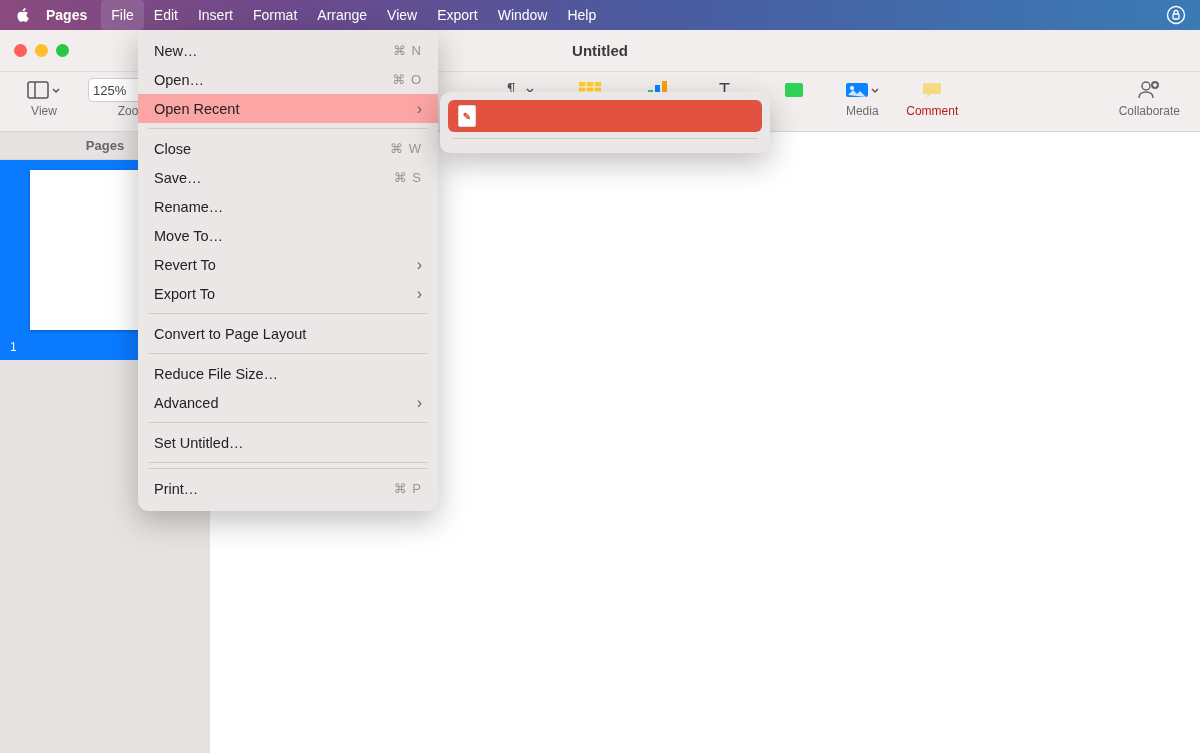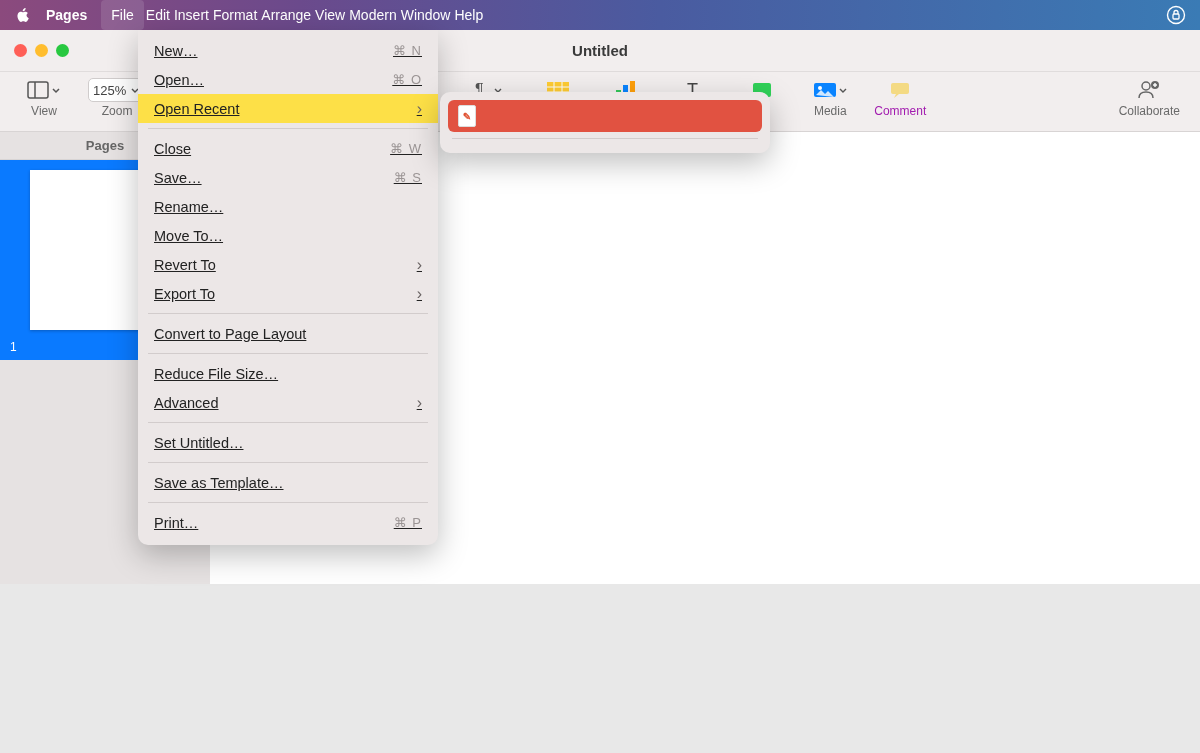--- a/index.html
+++ b/index.html
@@ -1,49 +1,49 @@
 <!DOCTYPE html>
 <html><head>
 <meta charset="utf-8">
 <style>
   * { box-sizing: border-box; margin: 0; padding: 0; font-family: -apple-system, "Helvetica Neue", Arial, sans-serif; }
   html,body { width:1200px; height:753px; overflow:hidden; background:#e8e8e8; }
   
   .menubar { height:30px; background:linear-gradient(90deg,#8b4a7d 0%,#6b4a8c 25%,#4a5ba0 55%,#3a7bb5 100%); display:flex; align-items:center; color:#fff; font-size:14px; padding:0 14px; position:relative;}
   .menubar .apple { width:18px; display:flex; align-items:center; justify-content:center; margin-right:14px;}
   .menubar .appname { font-weight:700; margin-right:14px; }
-  .menubar .mitem { padding:0 2px; height:100%; display:flex; align-items:center; cursor:default;}
+  .menubar .mitem { padding:0 10px; height:100%; display:flex; align-items:center; cursor:default;}
   .menubar .mitem.active { background:rgba(255,255,255,0.12); border-radius:4px; padding:0 10px;}
   .menubar .right { position:absolute; right:14px; top:0; height:100%; display:flex; align-items:center;}
   
-  .window { position:absolute; left:0; top:30px; width:1200px; height:554px; background:#fff; }
+  .window { position:absolute; left:0; top:30px; width:1200px; height:723px; background:#fff; }
   .titlebar { height:42px; background:#f2eeee; display:flex; align-items:center; position:relative; border-bottom:1px solid #e0dcdc;}
   .traffic { display:flex; gap:8px; margin-left:14px;}
   .traffic span { width:13px; height:13px; border-radius:50%; display:block;}
   .tl-close{background:#ff5f57;} .tl-min{background:#ffbd2e;} .tl-max{background:#28c840;}
   .wintitle { position:absolute; left:0; right:0; text-align:center; font-weight:600; font-size:15px; color:#3a3a3a;}
   
   .toolbar { height:60px; background:#f2eeee; display:flex; align-items:flex-start; padding:4px 10px 0 10px; border-bottom:1px solid #d8d4d4;}
   .tbitem { display:flex; flex-direction:column; align-items:center; justify-content:flex-start; margin:0 10px; font-size:12px; color:#6a6a6a; min-width:48px;}
   .tbitem .ticon { height:28px; display:flex; align-items:center; justify-content:center;}
-  .tbitem.disabled { color:#a21caf;}
-  .zoomctl { display:flex; align-items:center; border:1px solid #d0cccc; border-radius:5px; height:24px; background:#fff; padding:0 4px; font-size:13px; color:#444;}
+  .tbitem.disabled { color:#b91c1c;}
+  .zoomctl { display:flex; align-items:center; border:1px solid #d0cccc; border-radius:5px; height:24px; background:#fff; padding:0 4px; font-size:13px; color:#444;gap:32px;}
   .tbspacer { flex:1;}
   
   .content { display:flex; height:calc(100% - 102px);}
   .sidebar { width:210px; background:#e6e2e2;}
   .sidebar-hdr { height:28px; display:flex; align-items:center; justify-content:center; font-size:13px; font-weight:600; color:#666; background:#e6e2e2; border-bottom:1px solid #d8d4d4;}
   .thumbholder { background:#0a7aff; padding:10px 18px 6px 30px;}
   .thumb { width:128px; height:160px; background:#fff; box-shadow:0 1px 3px rgba(0,0,0,.25); }
   .pagenum { color:#fff; font-size:12px; padding:4px 0 6px 10px;}
   .canvas { flex:1; background:#fff;}
   
-  .menu { position:absolute; left:138px; top:30px; width:300px; background:#ece7e7; border-radius:0 0 10px 10px; box-shadow:0 10px 30px rgba(0,0,0,.25); padding:6px 0 8px 0; font-size:14.5px; color:#222;text-decoration:underline;}
+  .menu { position:absolute; left:138px; top:30px; width:300px; background:#ece7e7; border-radius:0 0 10px 10px; box-shadow:0 10px 30px rgba(0,0,0,.25); padding:6px 0 8px 0; font-size:14.5px; color:#222;}
   .menu .mi { display:flex; align-items:center; justify-content:space-between; height:29px; padding:0 16px; cursor:default;}
-  .menu .mi.highlight { background:#fde047;}
+  .menu .mi.highlight { background:#fca5a5;}
   .menu .mi .sc { color:#9a9494; font-size:13px; letter-spacing:1px;}
   .menu hr { border:none; border-top:1px solid #d2cccc; margin:5px 10px;}
   .chev { color:#6a6464; font-size:12px;}
   
   .submenu { position:absolute; left:440px; top:92px; width:330px; background:#ece7e7; border-radius:10px; box-shadow:0 10px 30px rgba(0,0,0,.25); padding:8px; font-size:15px;}
   .submenu .smi { display:flex; align-items:center; height:32px; padding:0 10px; border-radius:6px; cursor:default; gap:8px;}
   .submenu .smi.hl { background:#e15241; color:#fff;}
   .docicon { width:18px; height:22px; background:#fff; border:1px solid #ddd; border-radius:2px; display:flex; align-items:center; justify-content:center; font-size:10px; color:#e05030; font-weight:700;}
   .submenu hr { border:none; border-top:1px solid #d2cccc; margin:6px 4px;}
   
@@ -59,21 +59,21 @@
       </svg>
   </span>
   <span class="appname">Pages</span>
   <span id="mb-items" style="display: inline-flex; height: 100%;">
       <span class="mitem active">File</span>
       <span class="mitem">Edit</span>
       <span class="mitem">Insert</span>
       <span class="mitem">Format</span>
       <span class="mitem">Arrange</span>
       <span class="mitem">View</span>
-      <span class="mitem">Modern</span>
+      <span class="mitem">Export</span>
       <span class="mitem">Window</span>
       <span class="mitem">Help</span>
     </span>
   <span class="right">
     <span>
       <svg width="20" height="20" viewBox="0 0 20 20">
           <circle cx="10" cy="10" r="8.5" fill="none" stroke="#fff" stroke-width="1.4"></circle>
           <rect x="7" y="9" width="6" height="5" rx="1" fill="none" stroke="#fff" stroke-width="1.3"></rect>
           <path d="M8 9V7.5a2 2 0 0 1 4 0V9" fill="none" stroke="#fff" stroke-width="1.3"></path>
         </svg>
@@ -250,23 +250,20 @@
     </div>
     <div class="mi">
       <span>Advanced</span>
       <span class="chev" style="font-size: 16px;">›</span>
     </div>
     <hr>
     <div class="mi">
       <span>Set Untitled…</span>
     </div>
     <hr>
-    <div class="mi">
-      <span>Save as Template…</span>
-    </div>
     <hr>
     <div class="mi">
       <span>Print…</span>
       <span class="sc">⌘ P</span>
     </div>
   </div>
 
 <div class="submenu" id="recent-submenu">
     <div class="smi hl">
       <span class="docicon">✎</span>

